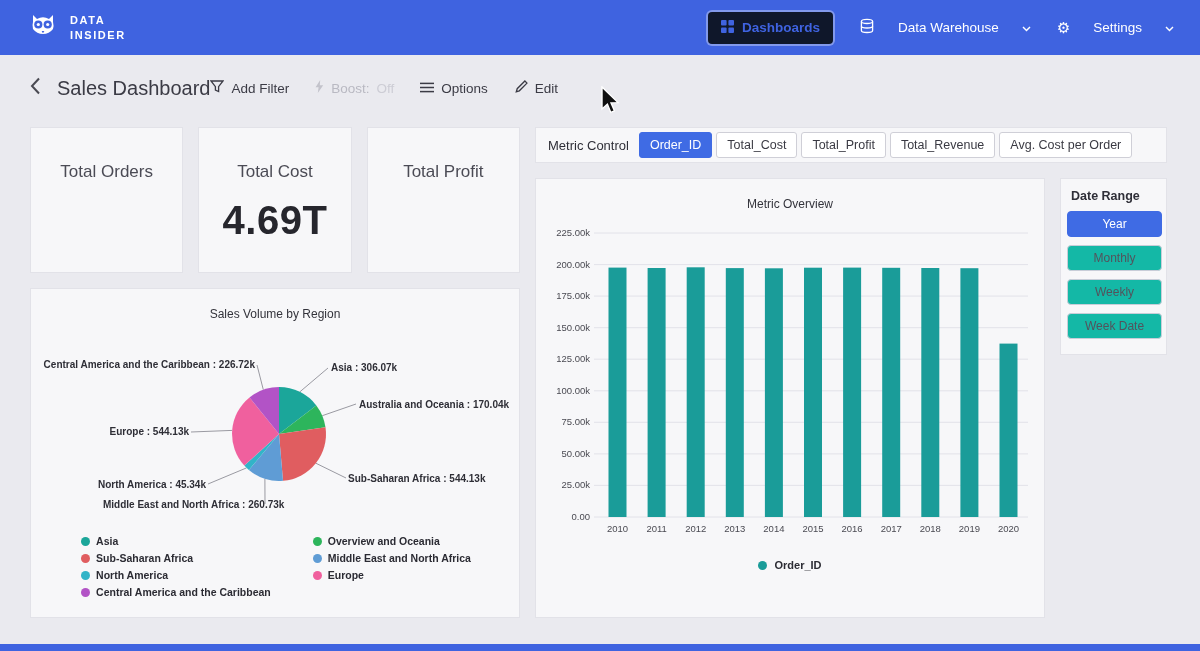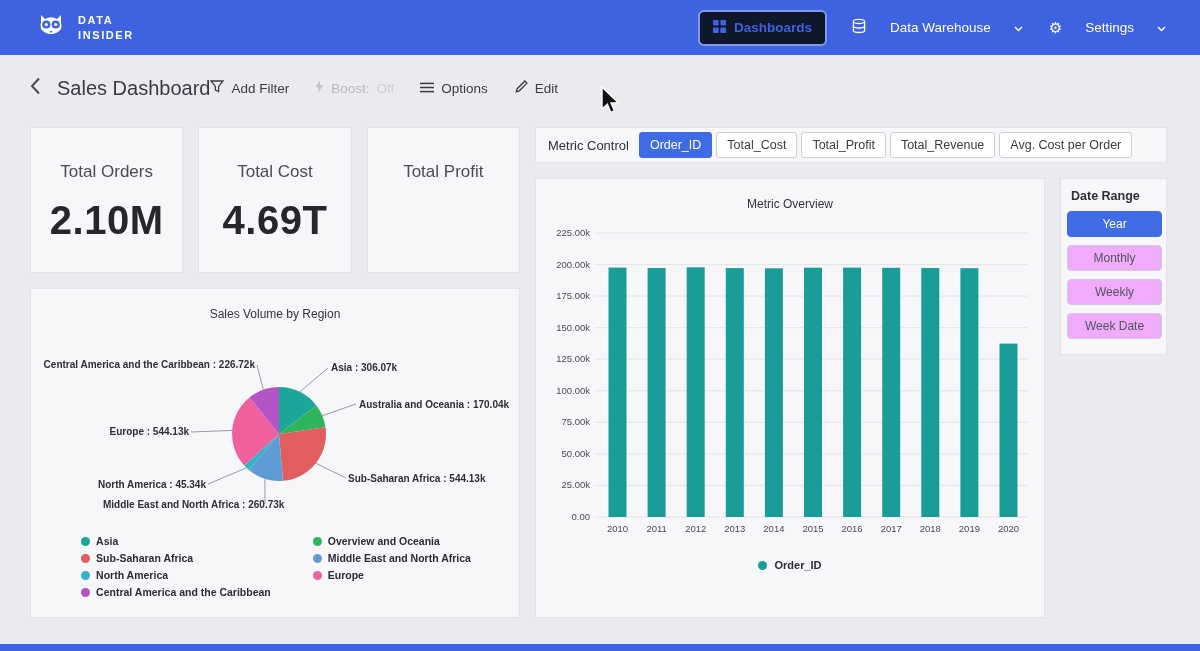--- a/index.html
+++ b/index.html
@@ -2,21 +2,21 @@
 <html><head>
 <meta charset="utf-8">
 <style>
   html,body{margin:0;padding:0;background:#d8d8de;}
   .page{position:relative;width:1200px;height:651px;background:#eaeaef;overflow:hidden;
         font-family:"Liberation Sans",sans-serif;-webkit-font-smoothing:antialiased;}
   svg text{font-family:"Liberation Sans",sans-serif;}
 
   
   .navbar{position:absolute;top:0;left:0;right:0;height:55px;background:#3f63e0;
-          display:flex;align-items:center;justify-content:space-between;padding:0 34px;box-sizing:border-box;}
+          display:flex;align-items:center;justify-content:space-between;padding:0 26px;box-sizing:border-box;}
   .brand{display:flex;align-items:center;gap:10px;}
   .brand-text{display:flex;flex-direction:column;color:#fff;font-size:11px;font-weight:bold;
               letter-spacing:1.6px;line-height:1.35;}
   .nav-right{display:flex;align-items:center;gap:26px;}
   .nav-item{display:flex;align-items:center;gap:23px;color:#fff;font-size:13.5px;cursor:pointer;}
   .dashboards-btn{display:flex;align-items:flex-start;gap:8px;background:#0f172a;color:#3f63e0;
                   font-size:13.5px;font-weight:bold;border:none;border-radius:4px;padding:8px 13px;
                   box-shadow:0 0 0 2px rgba(255,255,255,0.35);cursor:pointer;}
   .gear-glyph{font-size:15px;line-height:1;}
 
@@ -69,21 +69,21 @@
   
   .chart-card{left:535px;top:178px;width:510px;height:440px;}
   .bar-wrap{margin-top:8px;}
   .bar-legend{display:flex;justify-content:center;align-items:center;gap:7px;margin-top:6px;
               font-size:11px;font-weight:bold;color:#2b2b33;cursor:pointer;}
 
   
   .date-card{left:1060px;top:178px;width:107px;height:177px;padding:10px 6px;}
   .date-title{font-size:12.5px;font-weight:bold;color:#2f2f38;margin:0 0 8px 4px;}
   .date-btn{display:block;width:95px;margin:0 auto 8px auto;padding:5px 0;text-align:center;
-            font-size:12px;border:1px solid #c8cdd8;border-radius:4px;background:#f0abfc;
+            font-size:12px;border:1px solid #c8cdd8;border-radius:4px;background:#14b8a6;
             color:#53535c;cursor:pointer;font-family:inherit;}
   .date-btn.selected{background:#3f6be4;border-color:#3f6be4;color:#ffffff;}
 
   
   .footer-strip{position:absolute;left:0;right:0;bottom:0;height:7px;background:#3f63e0;}
 
   
   .cursor{position:absolute;left:600px;top:86px;pointer-events:none;z-index:50;}
 </style>
 </head>
@@ -191,21 +191,20 @@
             </svg>
         </span>
         <span>Edit</span>
       </div>
     </div>
   </div>
 
   <div class="kpi-row">
     <div class="kpi-card">
       <div class="kpi-title">Total Orders</div>
-      <div class="kpi-value">2.10M</div>
     </div>
     <div class="kpi-card">
       <div class="kpi-title">Total Cost</div>
       <div class="kpi-value">4.69T</div>
     </div>
     <div class="kpi-card">
       <div class="kpi-title">Total Profit</div>
     </div>
   </div>
 

